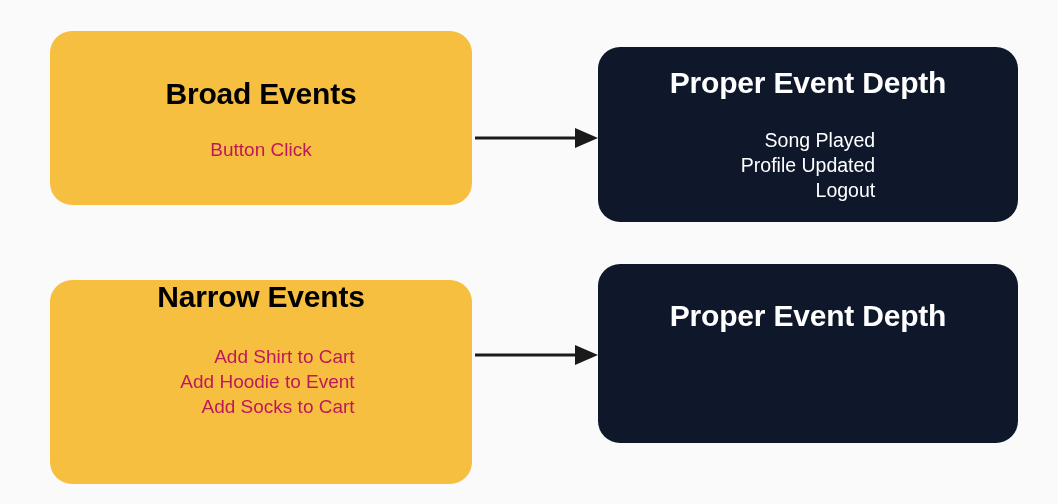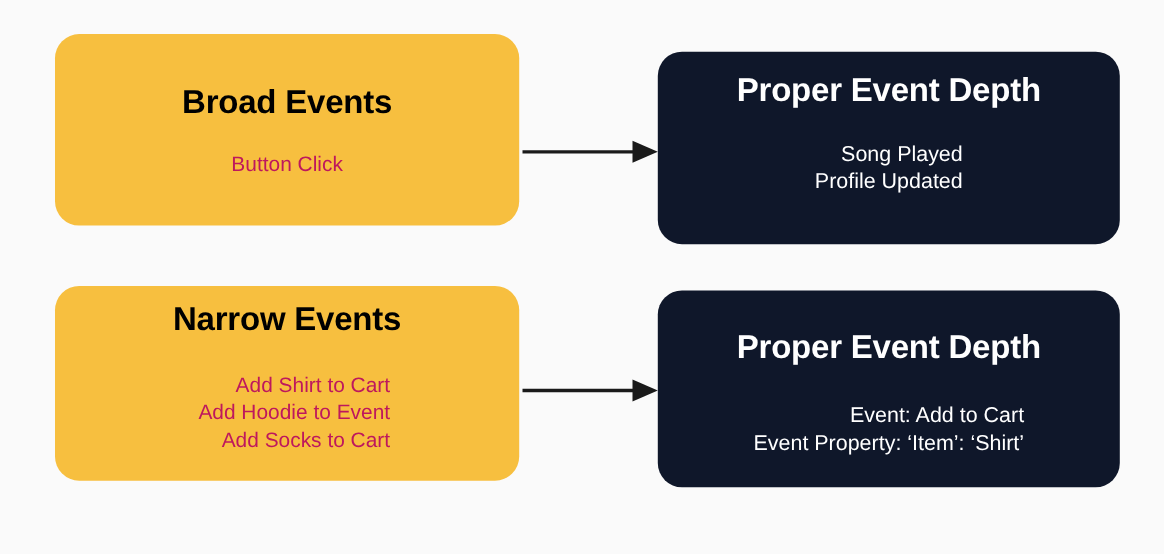--- a/index.html
+++ b/index.html
@@ -70,22 +70,21 @@
   }
   #node-broad-events .node-lines { margin-top: 26px; }
 
   #node-depth-broad {
     left: 598px; top: 47px;  width: 420px; height: 175px;
     padding-top: 19px;
   }
   #node-depth-broad .node-lines { margin-top: 28px; }
 
   #node-narrow-events {
-    left: 50px;  top: 260px; width: 422px; height: 177px;
-    padding-top: 14px;
+    left: 50px;  top: 280px; width: 422px; height: 204px;
   }
   #node-narrow-events .node-lines { margin-top: 30px; margin-left: 13px; }
 
   #node-depth-narrow {
     left: 598px; top: 264px; width: 420px; height: 179px;
     padding-top: 35px;
   }
   #node-depth-narrow .node-lines { margin-top: 33px; }
 
   
@@ -108,38 +107,35 @@
     <div class="node-lines">
       <div class="node-line">Button Click</div>
     </div>
   </div>
 
   <div class="node purple" id="node-depth-broad">
     <div class="node-title">Proper Event Depth</div>
     <div class="node-lines">
       <div class="node-line">Song Played</div>
       <div class="node-line">Profile Updated</div>
+      <div class="node-line">Logout</div>
     </div>
   </div>
 
   <div class="node orange" id="node-narrow-events">
     <div class="node-title">Narrow Events</div>
     <div class="node-lines">
       <div class="node-line">Add Shirt to Cart</div>
       <div class="node-line">Add Hoodie to Event</div>
       <div class="node-line">Add Socks to Cart</div>
     </div>
   </div>
 
   <div class="node purple" id="node-depth-narrow">
     <div class="node-title">Proper Event Depth</div>
-    <div class="node-lines">
-      <div class="node-line">Event: Add to Cart</div>
-      <div class="node-line">Event Property: ‘Item’: ‘Shirt’</div>
-    </div>
   </div>
 
   <svg class="arrow" id="arrow-broad" viewBox="0 0 128 24">
     <line x1="3" y1="12" x2="112" y2="12" stroke="#1a1a1a" stroke-width="3"></line>
     <polygon points="103,2 126,12 103,22" fill="#1a1a1a"></polygon>
   </svg>
 
   <svg class="arrow" id="arrow-narrow" viewBox="0 0 128 24">
     <line x1="3" y1="12" x2="112" y2="12" stroke="#1a1a1a" stroke-width="3"></line>
     <polygon points="103,2 126,12 103,22" fill="#1a1a1a"></polygon>

